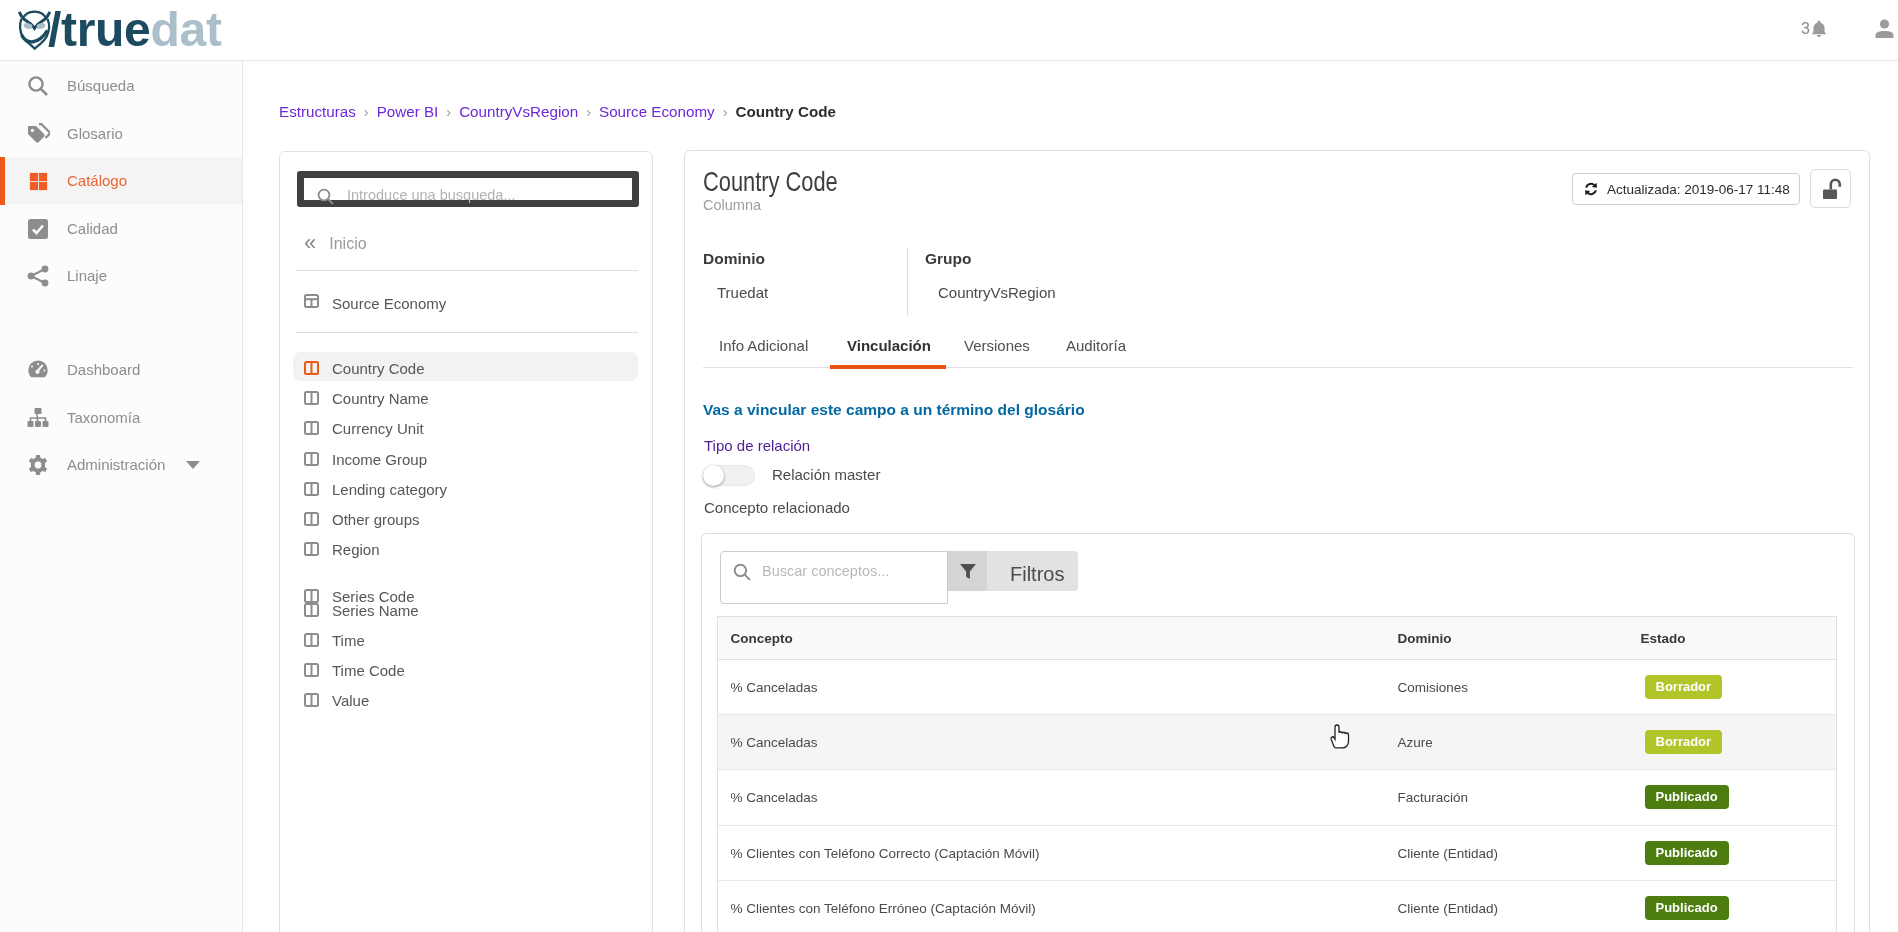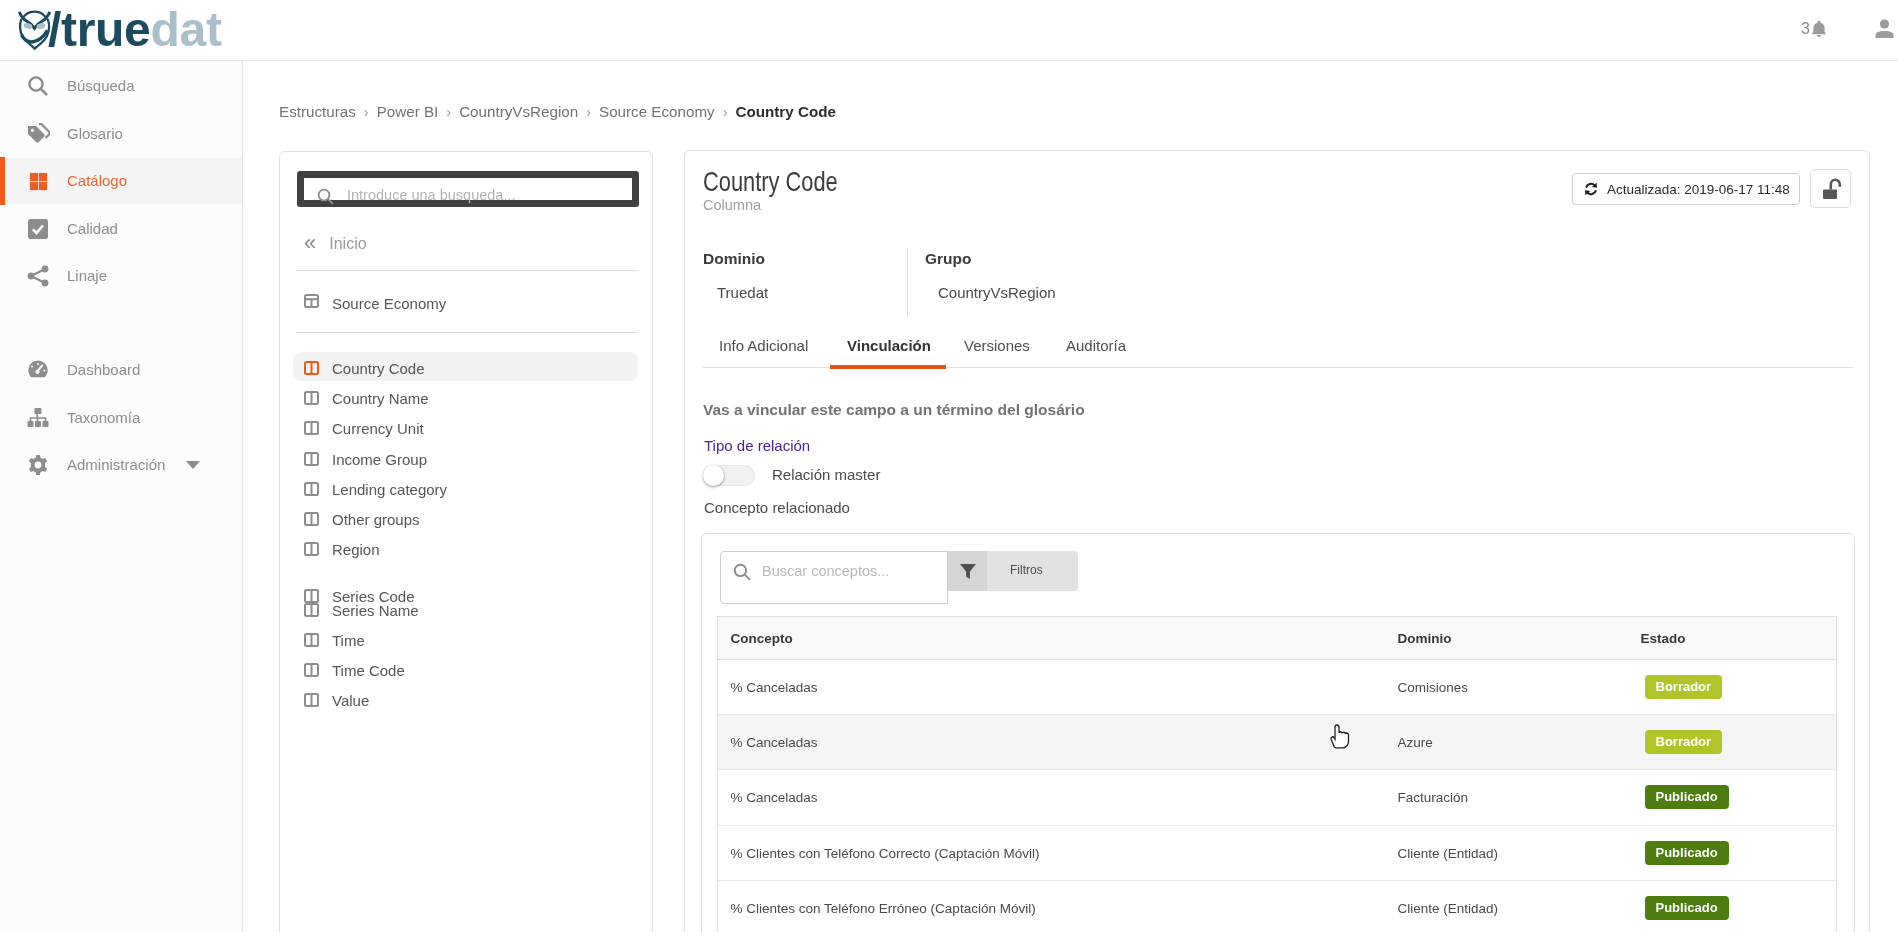--- a/index.html
+++ b/index.html
@@ -20,21 +20,21 @@
 .side-item { position:absolute; left:0; width:242px; height:46px; color:#8d8d8d; }
 .side-item .sicon { position:absolute; left:27px; top:12px; width:22px; height:22px; }
 .side-item .stxt { position:absolute; left:67px; top:14px; font-size:15px; line-height:18px; }
 .side-item.active { background:#f4f4f4; color:#e96532; }
 .side-item.active:before { content:""; position:absolute; left:0; top:-1px; width:5px; height:48px; background:#ee5a1c; }
 .caret-down { position:absolute; left:186px; top:19px; width:0; height:0;
   border-left:7px solid transparent; border-right:7px solid transparent; border-top:8px solid #8d8d8d; }
 
 
 #breadcrumb { position:absolute; left:279px; top:103px; font-size:15.2px; color:#999; }
-#breadcrumb a { color:#737373; text-decoration:none; }
+#breadcrumb a { color:#6d28d9; text-decoration:none; }
 #breadcrumb .sep { color:#999; padding:0 8px; font-size:14.5px; }
 #breadcrumb .cur { color:#2d2d2d; font-weight:bold; }
 
 
 #lcard { position:absolute; left:279px; top:151px; width:374px; height:800px;
   background:#fff; border:1px solid #e0e0e0; border-radius:6px; }
 #lsearch { position:absolute; left:17px; top:19px; width:342px; height:36px;
   border:7px solid #404040; border-radius:3px; }
 #lsearch .ph { position:absolute; left:43px; top:9px; font-size:14.5px; color:#b3b3b3; }
 #lsearch svg { position:absolute; left:13px; top:10px; }
@@ -61,37 +61,37 @@
 .fvalue { position:absolute; font-size:15px; color:#4a4a4a; }
 #vdiv1 { position:absolute; left:222px; top:97px; height:68px; border-left:1px solid #ddd; }
 
 
 #tabs { position:absolute; left:0; top:186px; width:1168px; height:32px; }
 .tab { position:absolute; top:0; font-size:15px; color:#4f4f4f; }
 .tab.act { font-weight:bold; color:#333; }
 #tabline { position:absolute; left:18px; top:216px; width:1150px; border-top:1px solid #e0e0e0; }
 #tabind { position:absolute; left:145px; top:214px; width:116px; height:4px; background:#e8540e; }
 
-#vheading { position:absolute; left:18px; top:250px; font-size:15.5px; font-weight:bold; color:#737373; }
+#vheading { position:absolute; left:18px; top:250px; font-size:15.5px; font-weight:bold; color:#0369a1; }
 #tipolbl { position:absolute; left:19px; top:286px; font-size:15px; color:#4c1d95; }
 #toggle { position:absolute; left:18px; top:314px; width:52px; height:21px; background:#f1f1f1; border-radius:10.5px; box-shadow:inset 0 0 0 1px #e8e8e8; }
 #knob { position:absolute; left:0; top:0; width:21px; height:21px; background:#fff; border-radius:50%; box-shadow:0 1px 3px rgba(0,0,0,.4); }
 #relmaster { position:absolute; left:87px; top:315px; font-size:15px; color:#4a4a4a; }
 #conclbl { position:absolute; left:19px; top:348px; font-size:15px; color:#4a4a4a; }
 
 
 #scard { position:absolute; left:16px; top:382px; width:1154px; height:560px;
   border:1px solid #ddd; border-radius:6px; }
 #csearch { position:absolute; left:18px; top:17px; width:228px; height:53px;
   border:1px solid #ccc; border-radius:4px 0 0 4px; }
 #csearch .ph { position:absolute; left:41px; top:11px; font-size:14.5px; color:#b9b9b9; }
 #csearch svg { position:absolute; left:12px; top:11px; }
 #fbtn1 { position:absolute; left:246px; top:17px; width:39px; height:40px; background:#d5d5d5; }
 #fbtn2 { position:absolute; left:285px; top:17px; width:91px; height:40px; background:#e2e2e2; border-radius:0 4px 4px 0; }
-#fbtn2 span { position:absolute; left:23px; top:12px; font-size:12px; color:#4c4c4c; }
+#fbtn2 span { position:absolute; left:23px; top:12px; font-size:20px; color:#4c4c4c; }
 
 
 #tbl { position:absolute; left:14.5px; top:81.5px; width:1120px; border:1px solid #e0e0e0; border-bottom:none; }
 #thead { position:relative; height:43px; background:#f8f9fa; border-bottom:1px solid #e0e0e0; }
 .trow { position:relative; height:55.4px; border-bottom:1px solid #e8e8e8; background:#fff; box-sizing:border-box; }
 .trow.alt { background:#f5f5f5; }
 .c1 { position:absolute; left:13px; top:50%; transform:translateY(-50%); font-size:13.5px; color:#4a4a4a; }
 .c2 { position:absolute; left:680px; top:50%; transform:translateY(-50%); font-size:13.5px; color:#4a4a4a; }
 .c3 { position:absolute; left:923px; top:50%; transform:translateY(-50%); }
 #thead .c1, #thead .c2, #thead .c3 { font-weight:bold; color:#383838; font-size:13.5px; }

